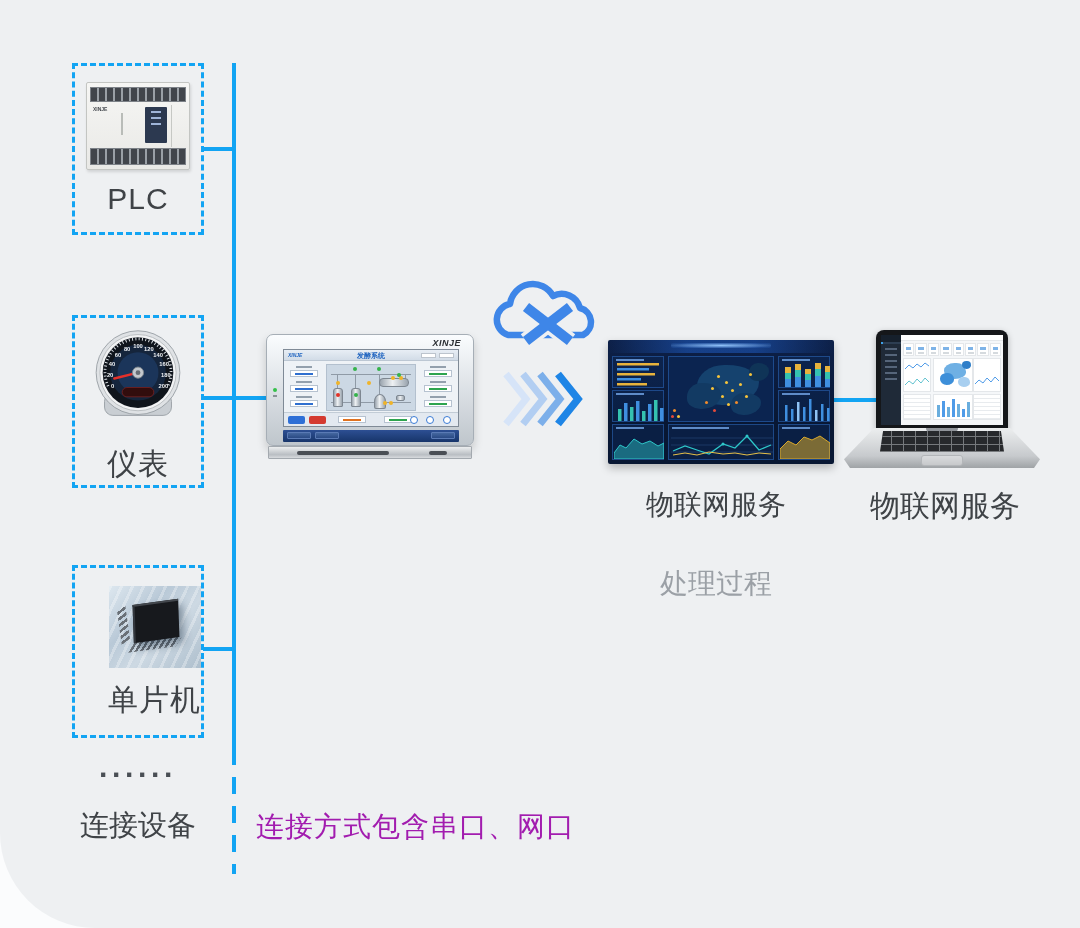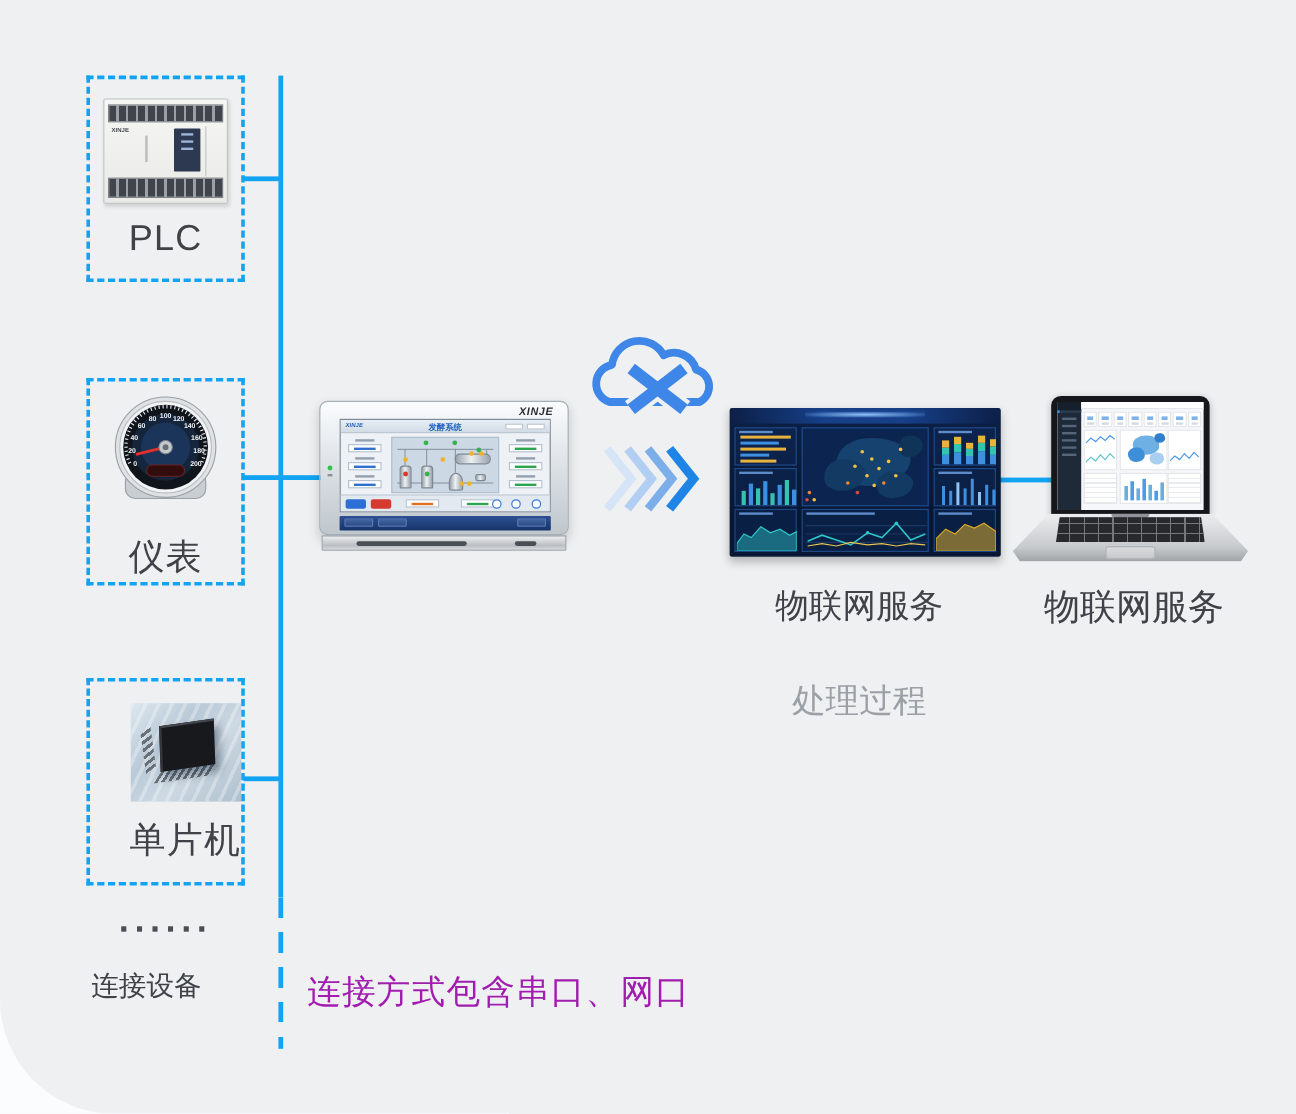--- a/index.html
+++ b/index.html
@@ -211,21 +211,21 @@
   <div class="device-box" style="top:565px;height:173px;align-items:flex-end;">
     <div class="chip-photo">
       <div class="chip-pins l"></div>
       <div class="chip-pins b"></div>
       <div class="chip-die"></div>
     </div>
     <div class="device-label" style="margin-top:12px;">单片机</div>
   </div>
 
   <div class="ellipsis-text" style="left:72px;width:132px;top:758px;text-align:center;">······</div>
-  <div class="big-label" style="left:44px;width:156px;top:806px;font-size:23px;">连接设备</div>
+  <div class="big-label" style="left:60px;width:156px;top:806px;font-size:29px;">连接设备</div>
   <div class="note-text" style="left:256px;top:808px;">连接方式包含串口、网口</div>
 
   <div class="hmi">
     <div class="hmi-bezel">
       <div class="hmi-brand">XINJE</div>
       <div class="hmi-led"></div>
       <div class="hmi-screen">
         <div class="hmi-head">
           <span class="logo">XINJE</span>
           <div class="hmi-title">发酵系统</div>

